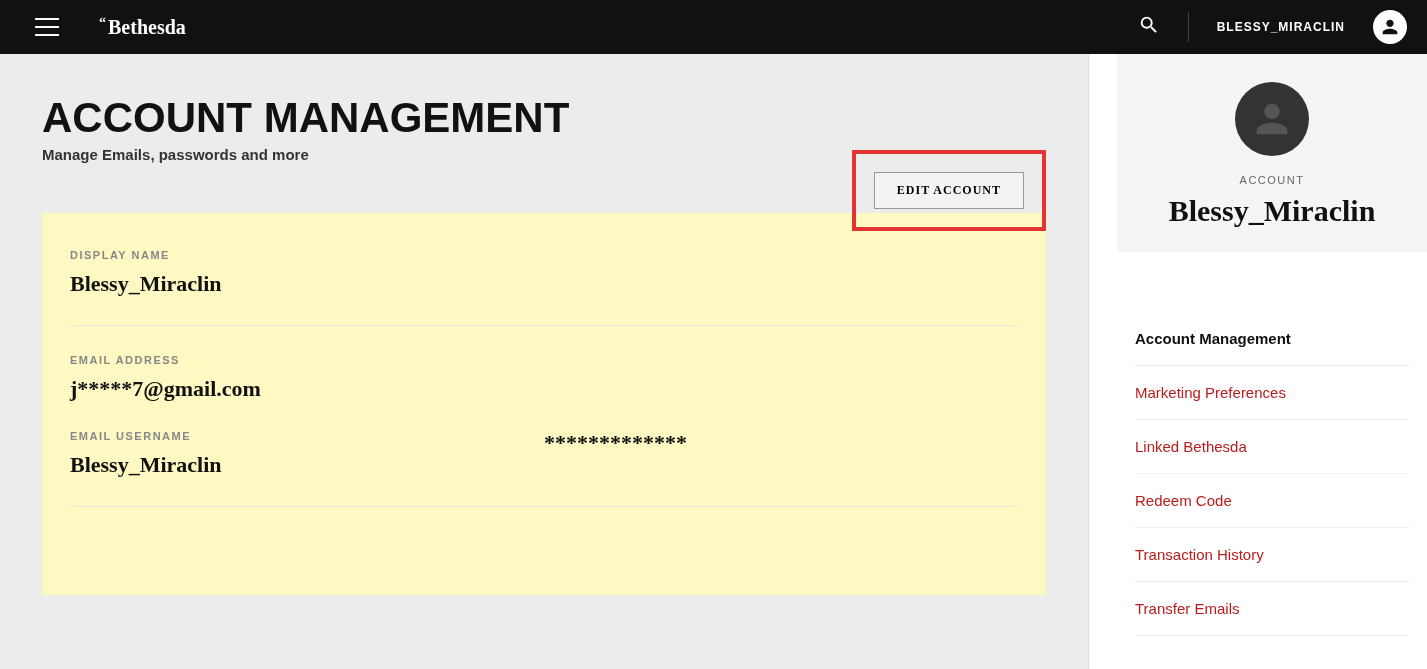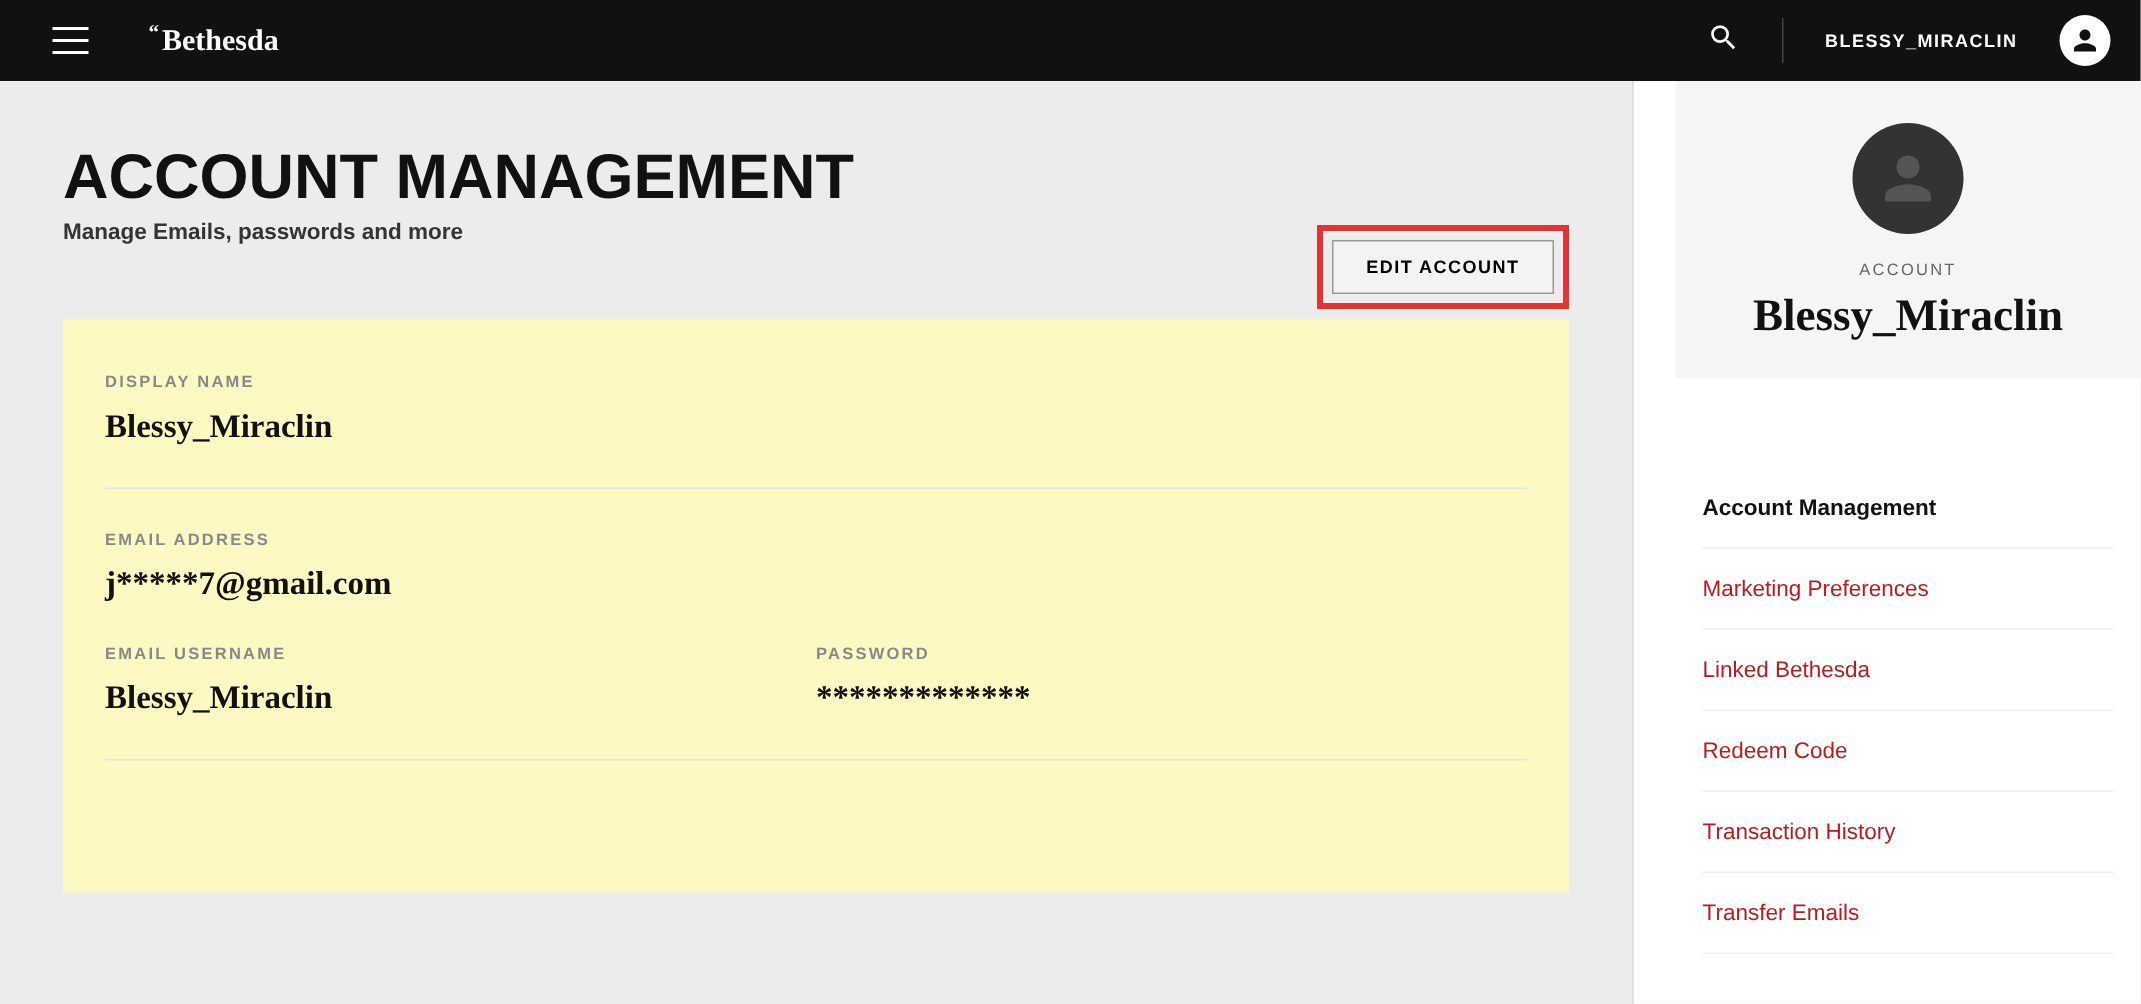--- a/index.html
+++ b/index.html
@@ -17,21 +17,21 @@
   .username { font-size:12px; font-weight:bold; letter-spacing:1px; }
   .avatar-top { width:34px; height:34px; border-radius:50%; background:#fff; display:flex; align-items:center; justify-content:center; }
   .avatar-top svg { width:22px; height:22px; fill:#111; }
 
   
   .main { position:absolute; top:54px; left:0; right:0; bottom:0; display:flex; }
   .content { flex:1; background:#ececec; padding:40px 42px 0 42px; position:relative; border-right:1px solid #ddd;}
   .page-title { font-size:42px; font-weight:900; letter-spacing:0px; font-family: Arial, Helvetica, sans-serif; color:#111; }
   .page-sub { margin-top:4px; font-size:15px; color:#333;font-weight:bold; }
   .edit-wrap { position:absolute; top:96px; right:42px; }
-  .edit-highlight { border:4px solid #e53333; padding:6px; }
+  .edit-highlight { border:4px solid #e53333; padding:18px;font-family:Liberation Serif, serif; }
   .edit-btn { border:1px solid #999; background:#f3f3f3; padding:10px 22px; font-size:12px; font-weight:bold; letter-spacing:1px; cursor:pointer; font-family:inherit;}
   .card { background:#fef9c3; margin-top:50px; padding:36px 28px 60px 28px; }
   .field-label { font-size:11px; letter-spacing:1.5px; color:#888; font-weight:600; margin-bottom:10px; }
   .field-value { font-size:22px; font-weight:700; color:#111; font-family: Georgia, 'Times New Roman', serif;}
   .field-block { margin-bottom:28px; }
   .hr { border:none; border-top:1px solid #e5e5e5; margin:6px 0 28px 0;}
   .two-col { display:flex; }
   .two-col > div { flex:1; }
 
   
@@ -98,21 +98,20 @@
         <div class="field-label">EMAIL ADDRESS</div>
         <div class="field-value">j*****7@gmail.com</div>
       </div>
 
       <div class="two-col field-block">
         <div>
           <div class="field-label">EMAIL USERNAME</div>
           <div class="field-value">Blessy_Miraclin</div>
         </div>
         <div>
-          <div class="field-label">PASSWORD</div>
           <div class="field-value">*************</div>
         </div>
       </div>
       <hr class="hr">
     </div>
   </div>
 
   <div class="sidebar">
     <div class="side-profile">
       <div class="avatar-big">

